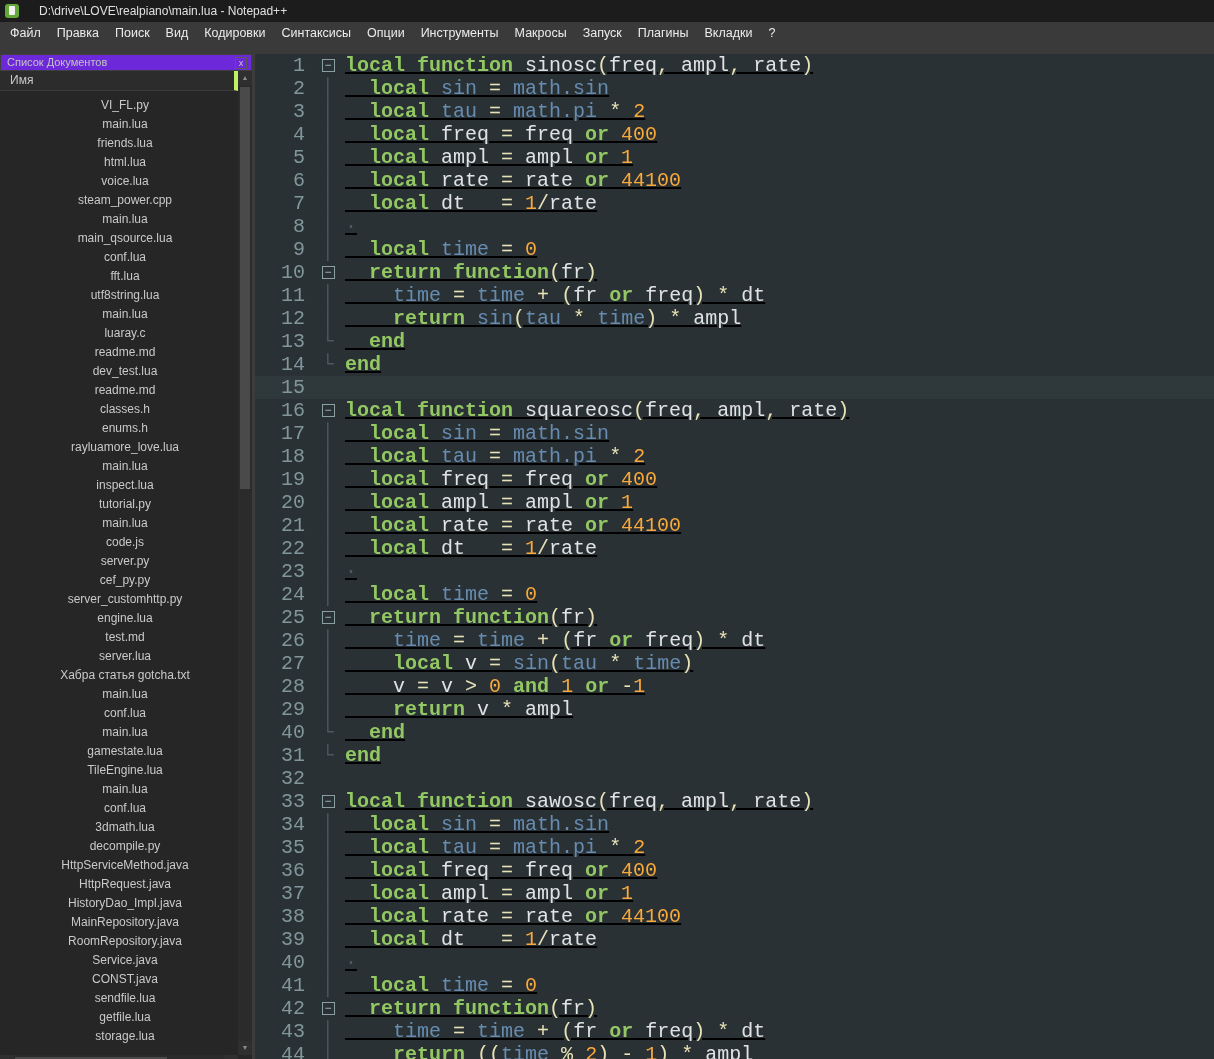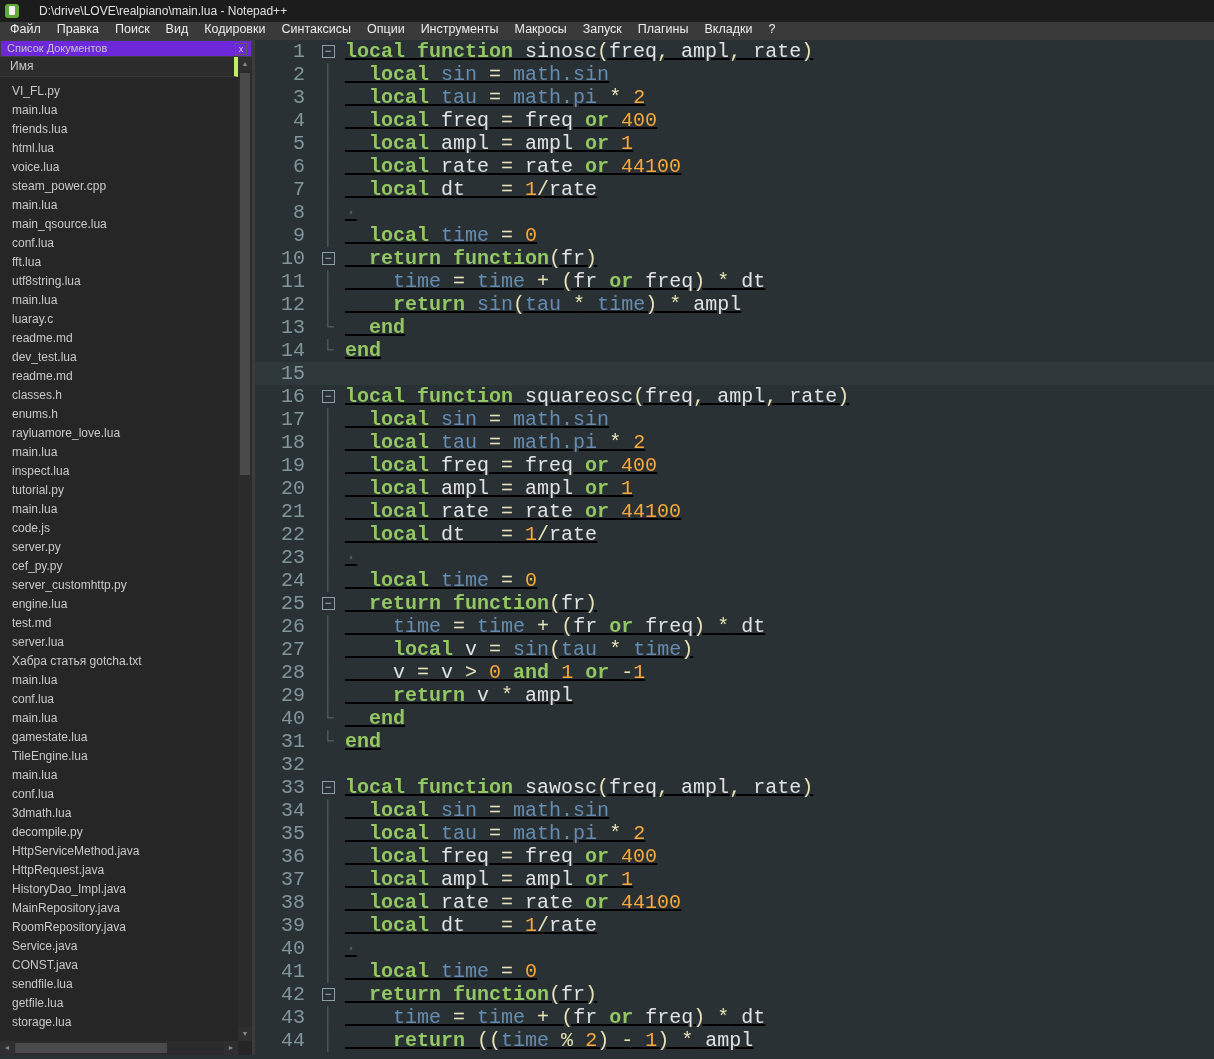--- a/index.html
+++ b/index.html
@@ -13,22 +13,22 @@
   .titlebar{
     height:22px;background:var(--titlebar_bg,#1c1c1c);
     display:flex;align-items:center;gap:20px;padding-left:5px;
     color:#e0e0e0;font-size:12px;
   }
   .npp-icon{width:14px;height:14px;border-radius:3px;background:var(--icon_green,#63a937);
     position:relative;flex:0 0 auto;}
   .npp-icon::after{content:"";position:absolute;left:4px;top:2px;width:6px;height:9px;background:#f2f2f2;border-radius:1px;}
   
   .menubar{
-    height:18px;background:var(--menubar_bg,#3a3a3a);
-    display:flex;align-items:flex-end;padding-left:2px;
+    height:32px;background:var(--menubar_bg,#3a3a3a);
+    display:flex;align-items:flex-start;padding-left:2px;
     color:#ececec;font-size:12.5px;
   }
   .menu-item{padding:0 8px;height:22px;line-height:22px;cursor:default;}
   
   .main{display:flex;height:1015px;}
   
   .docpanel{width:252px;position:relative;background:var(--panel_bg,#262626);flex:0 0 auto;}
   .dp-header{
     position:absolute;top:0;left:0;right:0;height:17px;
     background:#6d28d9;border:1px solid #3f3f3f;box-sizing:border-box;
@@ -39,21 +39,21 @@
     border:1px solid #5a5a5a;box-sizing:border-box;
     color:#cfcfcf;font-size:9px;line-height:10px;text-align:center;cursor:default;
   }
   .dp-colhead{
     position:absolute;top:17px;left:0;right:14px;height:20px;
     background:#2c2c2c;border-bottom:1px solid #3a3a3a;border-right:4px solid #bef264;
     box-sizing:border-box;color:#c8c8c8;font-size:12px;line-height:19px;padding-left:10px;
   }
   .dp-list{position:absolute;top:37px;bottom:14px;left:0;right:14px;overflow:hidden;padding-top:5px;}
   .dp-item{height:19px;line-height:19px;padding-left:12px;font-size:12px;color:#c9c9c9;
-    white-space:nowrap;overflow:hidden;cursor:default;}
+    white-space:nowrap;overflow:hidden;cursor:default;text-align:center;}
   
   .dp-vscroll{position:absolute;top:17px;bottom:14px;right:0;width:14px;background:#2b2b2b;}
   .sb-arrow{position:absolute;left:0;width:14px;height:14px;color:#8a8a8a;font-size:7px;
     text-align:center;line-height:14px;background:#2f2f2f;}
   .sb-up{top:0;}
   .sb-down{bottom:0;}
   .v-thumb{position:absolute;left:2px;right:2px;top:16px;height:402px;background:#4a4a4a;}
   .dp-hscroll{position:absolute;left:0;right:14px;bottom:0;height:14px;background:#2b2b2b;}
   .sb-left{left:0;top:0;}
   .sb-right{right:0;left:auto;top:0;}

